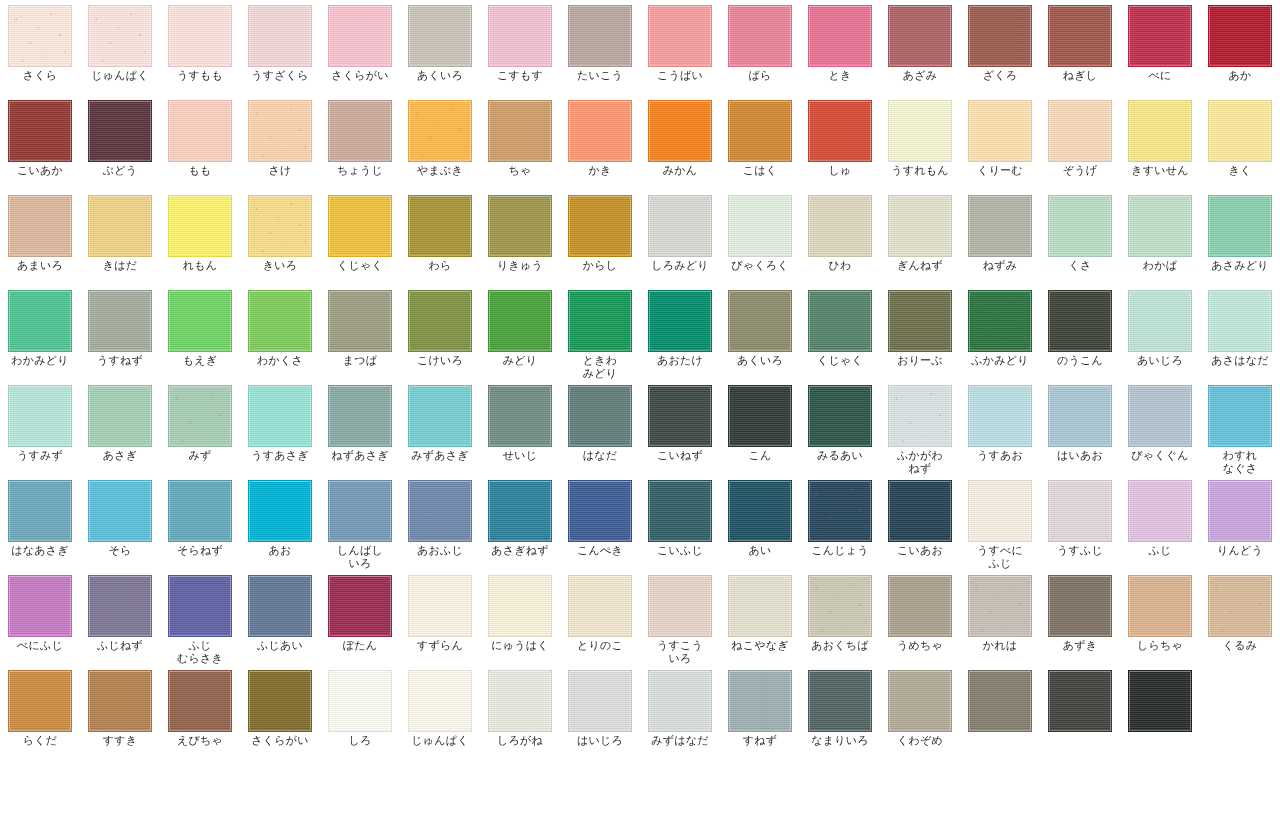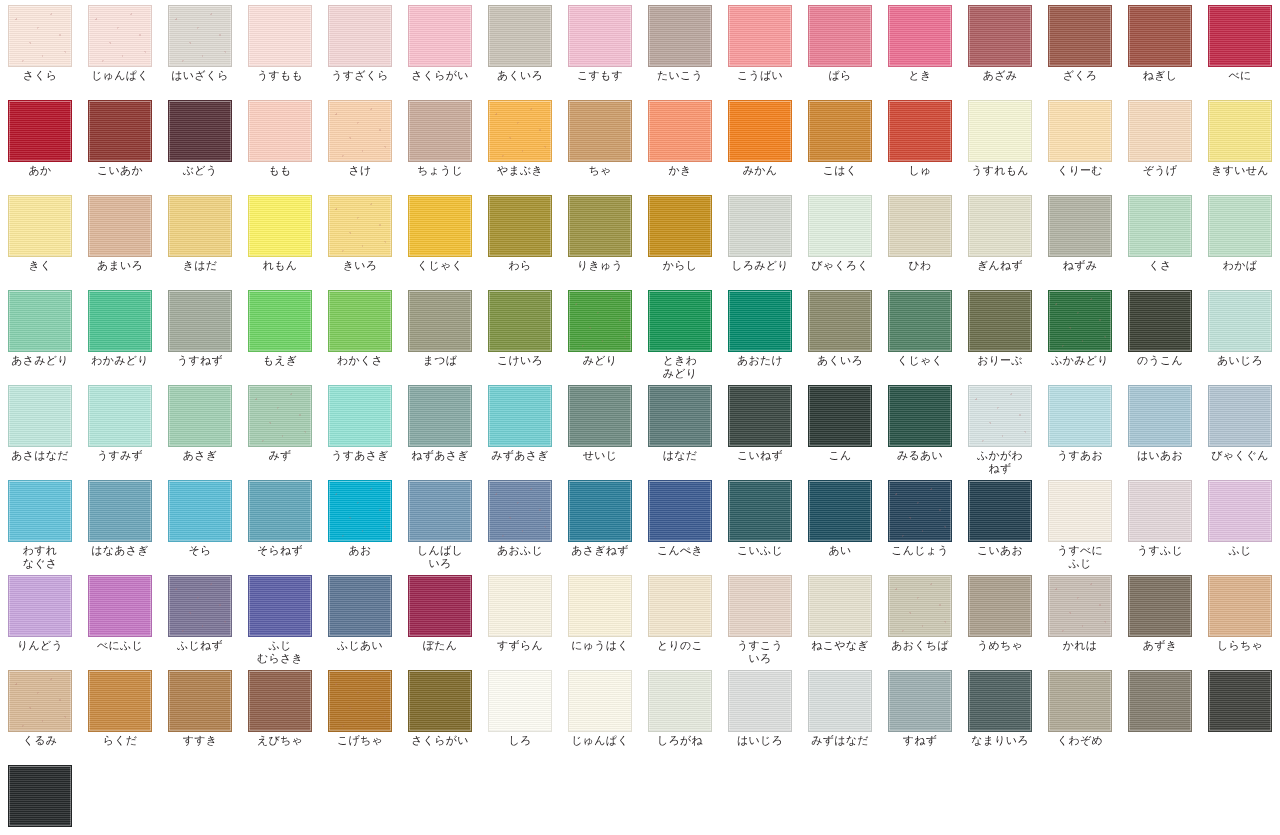--- a/index.html
+++ b/index.html
@@ -96,24 +96,20 @@
   <div class="swatch-grid">
       <div class="cell">
         <div class="chip grainy" style="background-color: rgb(251, 231, 220);"></div>
         <div class="label">さくら</div>
       </div>
       <div class="cell">
         <div class="chip grainy" style="background-color: rgb(251, 227, 221);"></div>
         <div class="label">じゅんぱく</div>
       </div>
       <div class="cell">
-        <div class="chip grainy" style="background-color: rgb(221, 217, 210);"></div>
-        <div class="label">はいざくら</div>
-      </div>
-      <div class="cell">
         <div class="chip" style="background-color: rgb(251, 223, 218);"></div>
         <div class="label">うすもも</div>
       </div>
       <div class="cell">
         <div class="chip" style="background-color: rgb(243, 214, 214);"></div>
         <div class="label">うすざくら</div>
       </div>
       <div class="cell">
         <div class="chip" style="background-color: rgb(249, 192, 205);"></div>
         <div class="label">さくらがい</div>
@@ -557,24 +553,20 @@
         <div class="chip" style="background-color: rgb(201, 138, 66);"></div>
         <div class="label">らくだ</div>
       </div>
       <div class="cell">
         <div class="chip" style="background-color: rgb(177, 129, 79);"></div>
         <div class="label">すすき</div>
       </div>
       <div class="cell">
         <div class="chip" style="background-color: rgb(144, 97, 76);"></div>
         <div class="label">えびちゃ</div>
-      </div>
-      <div class="cell">
-        <div class="chip grainy" style="background-color: rgb(180, 117, 39);"></div>
-        <div class="label">こげちゃ</div>
       </div>
       <div class="cell">
         <div class="chip" style="background-color: rgb(127, 106, 44);"></div>
         <div class="label">さくらがい</div>
       </div>
       <div class="cell">
         <div class="chip" style="background-color: rgb(253, 252, 243);"></div>
         <div class="label">しろ</div>
       </div>
       <div class="cell">

